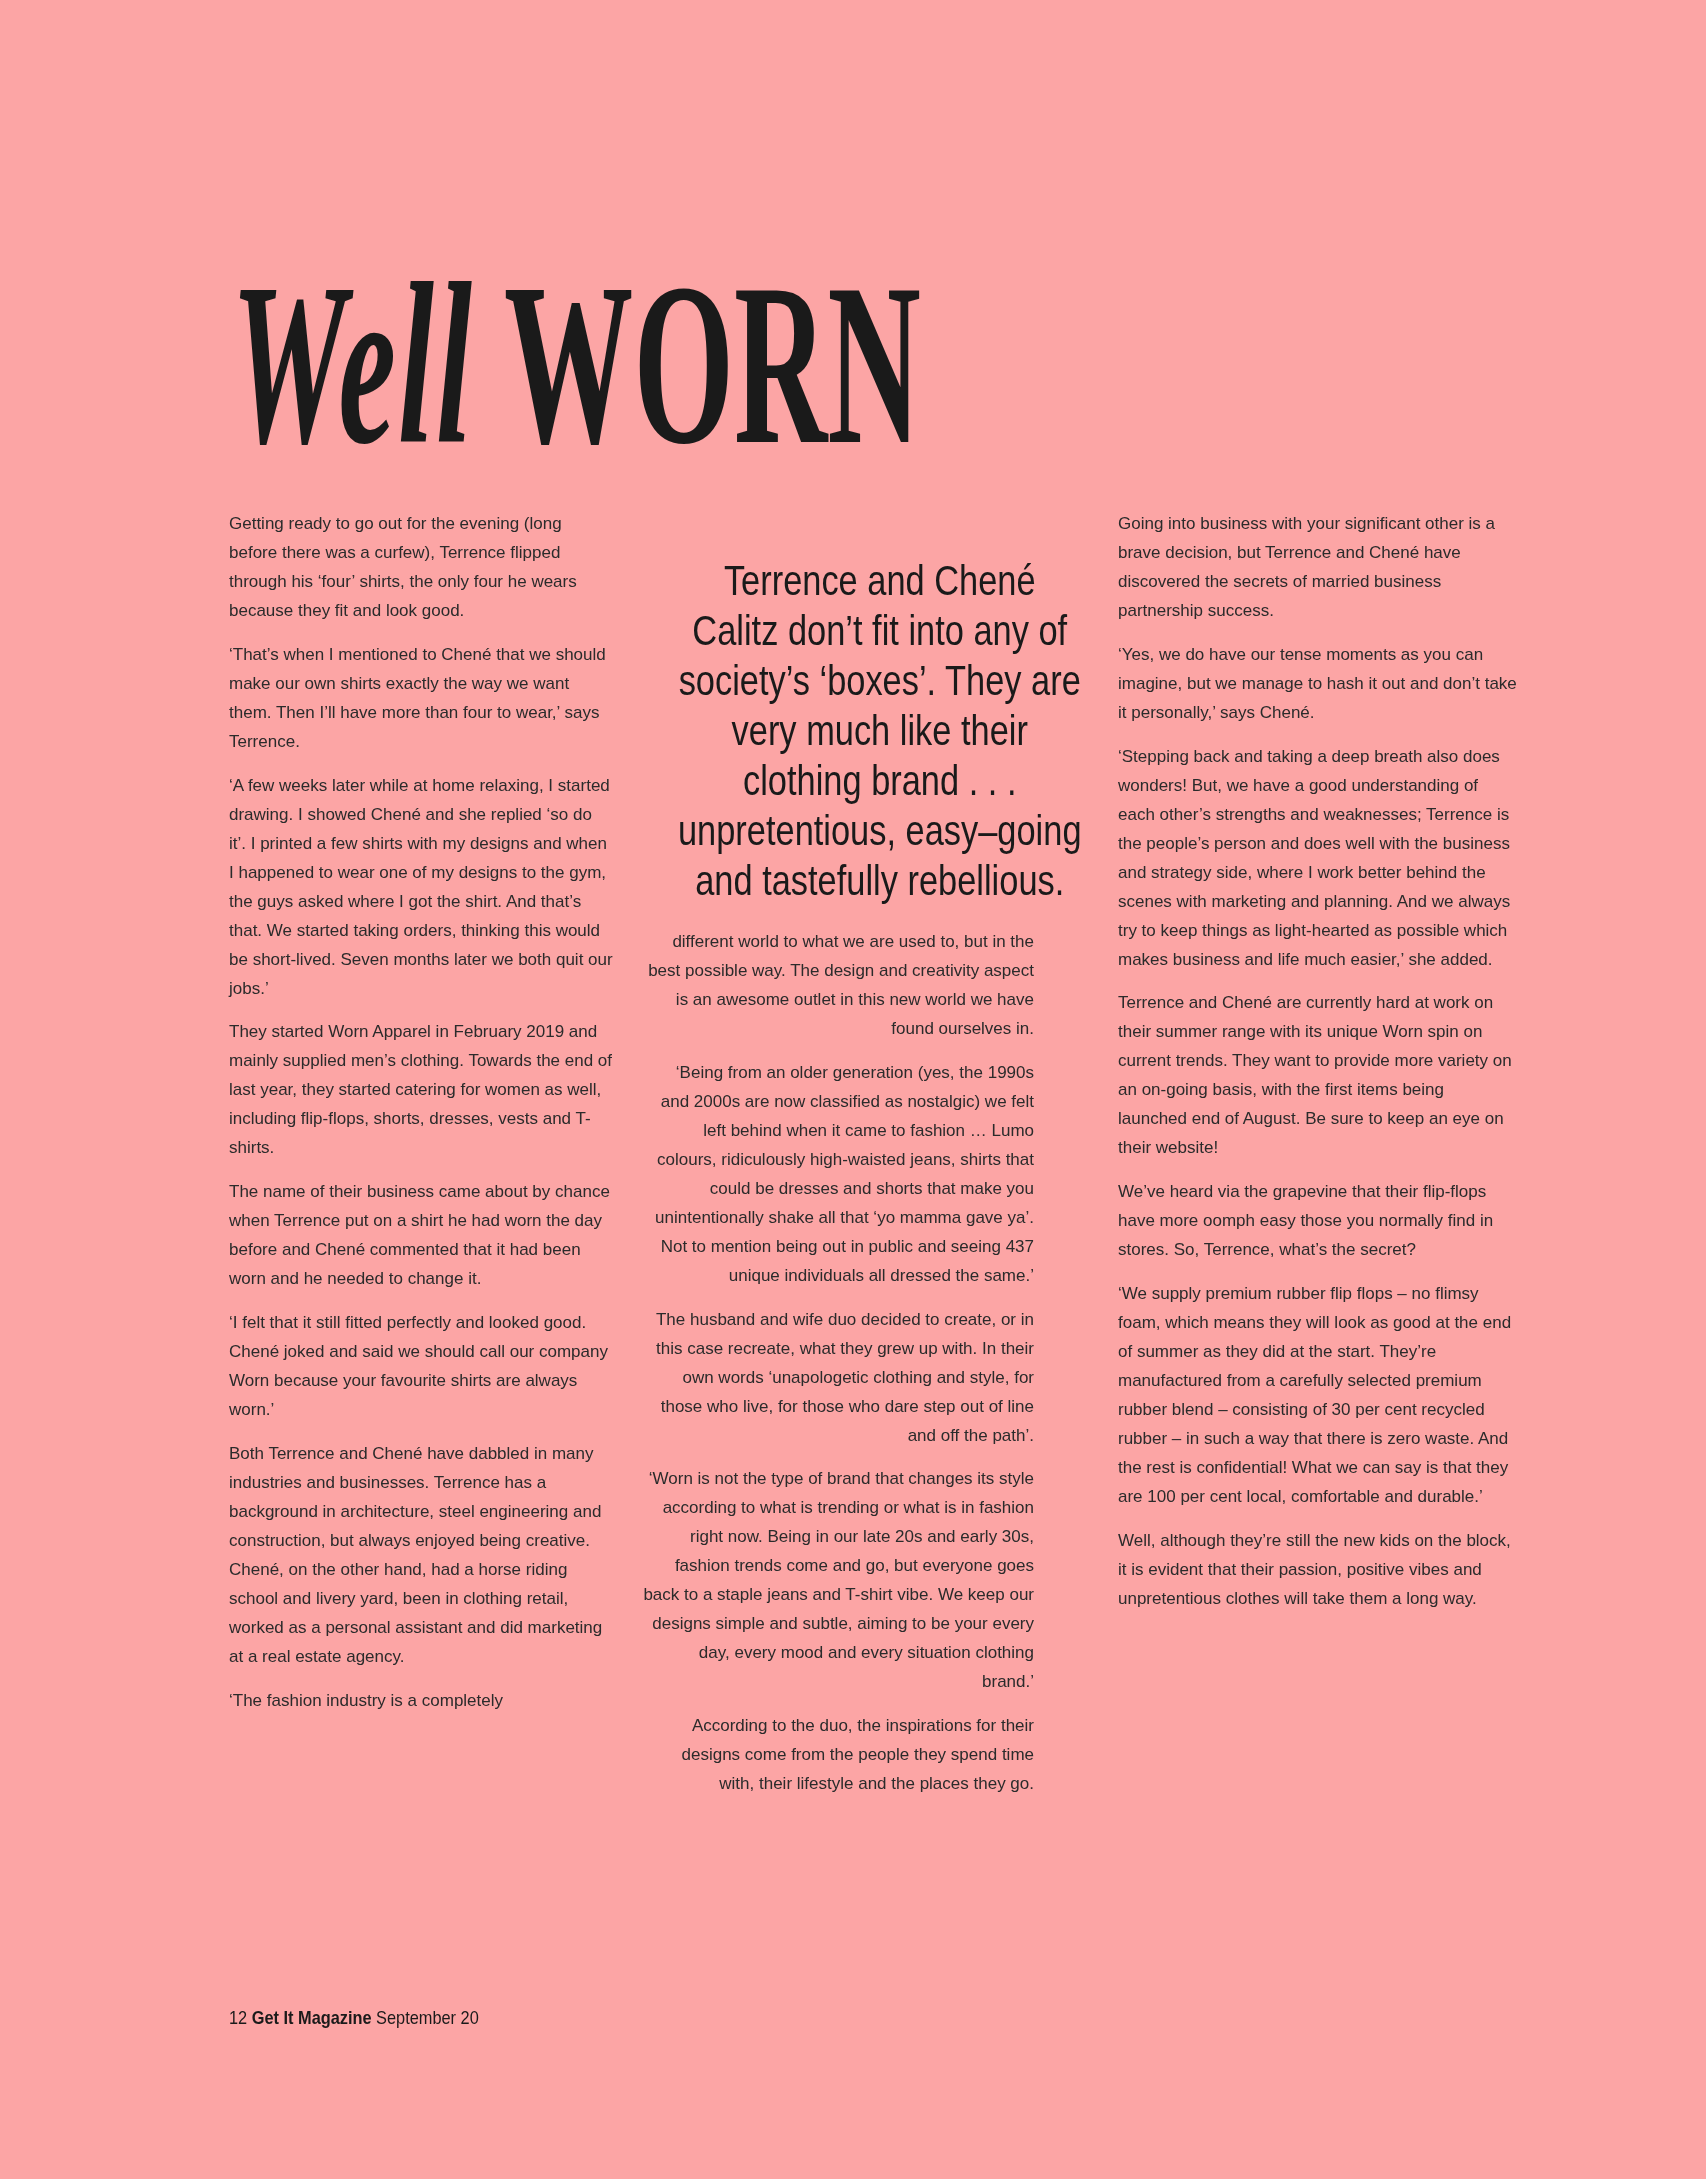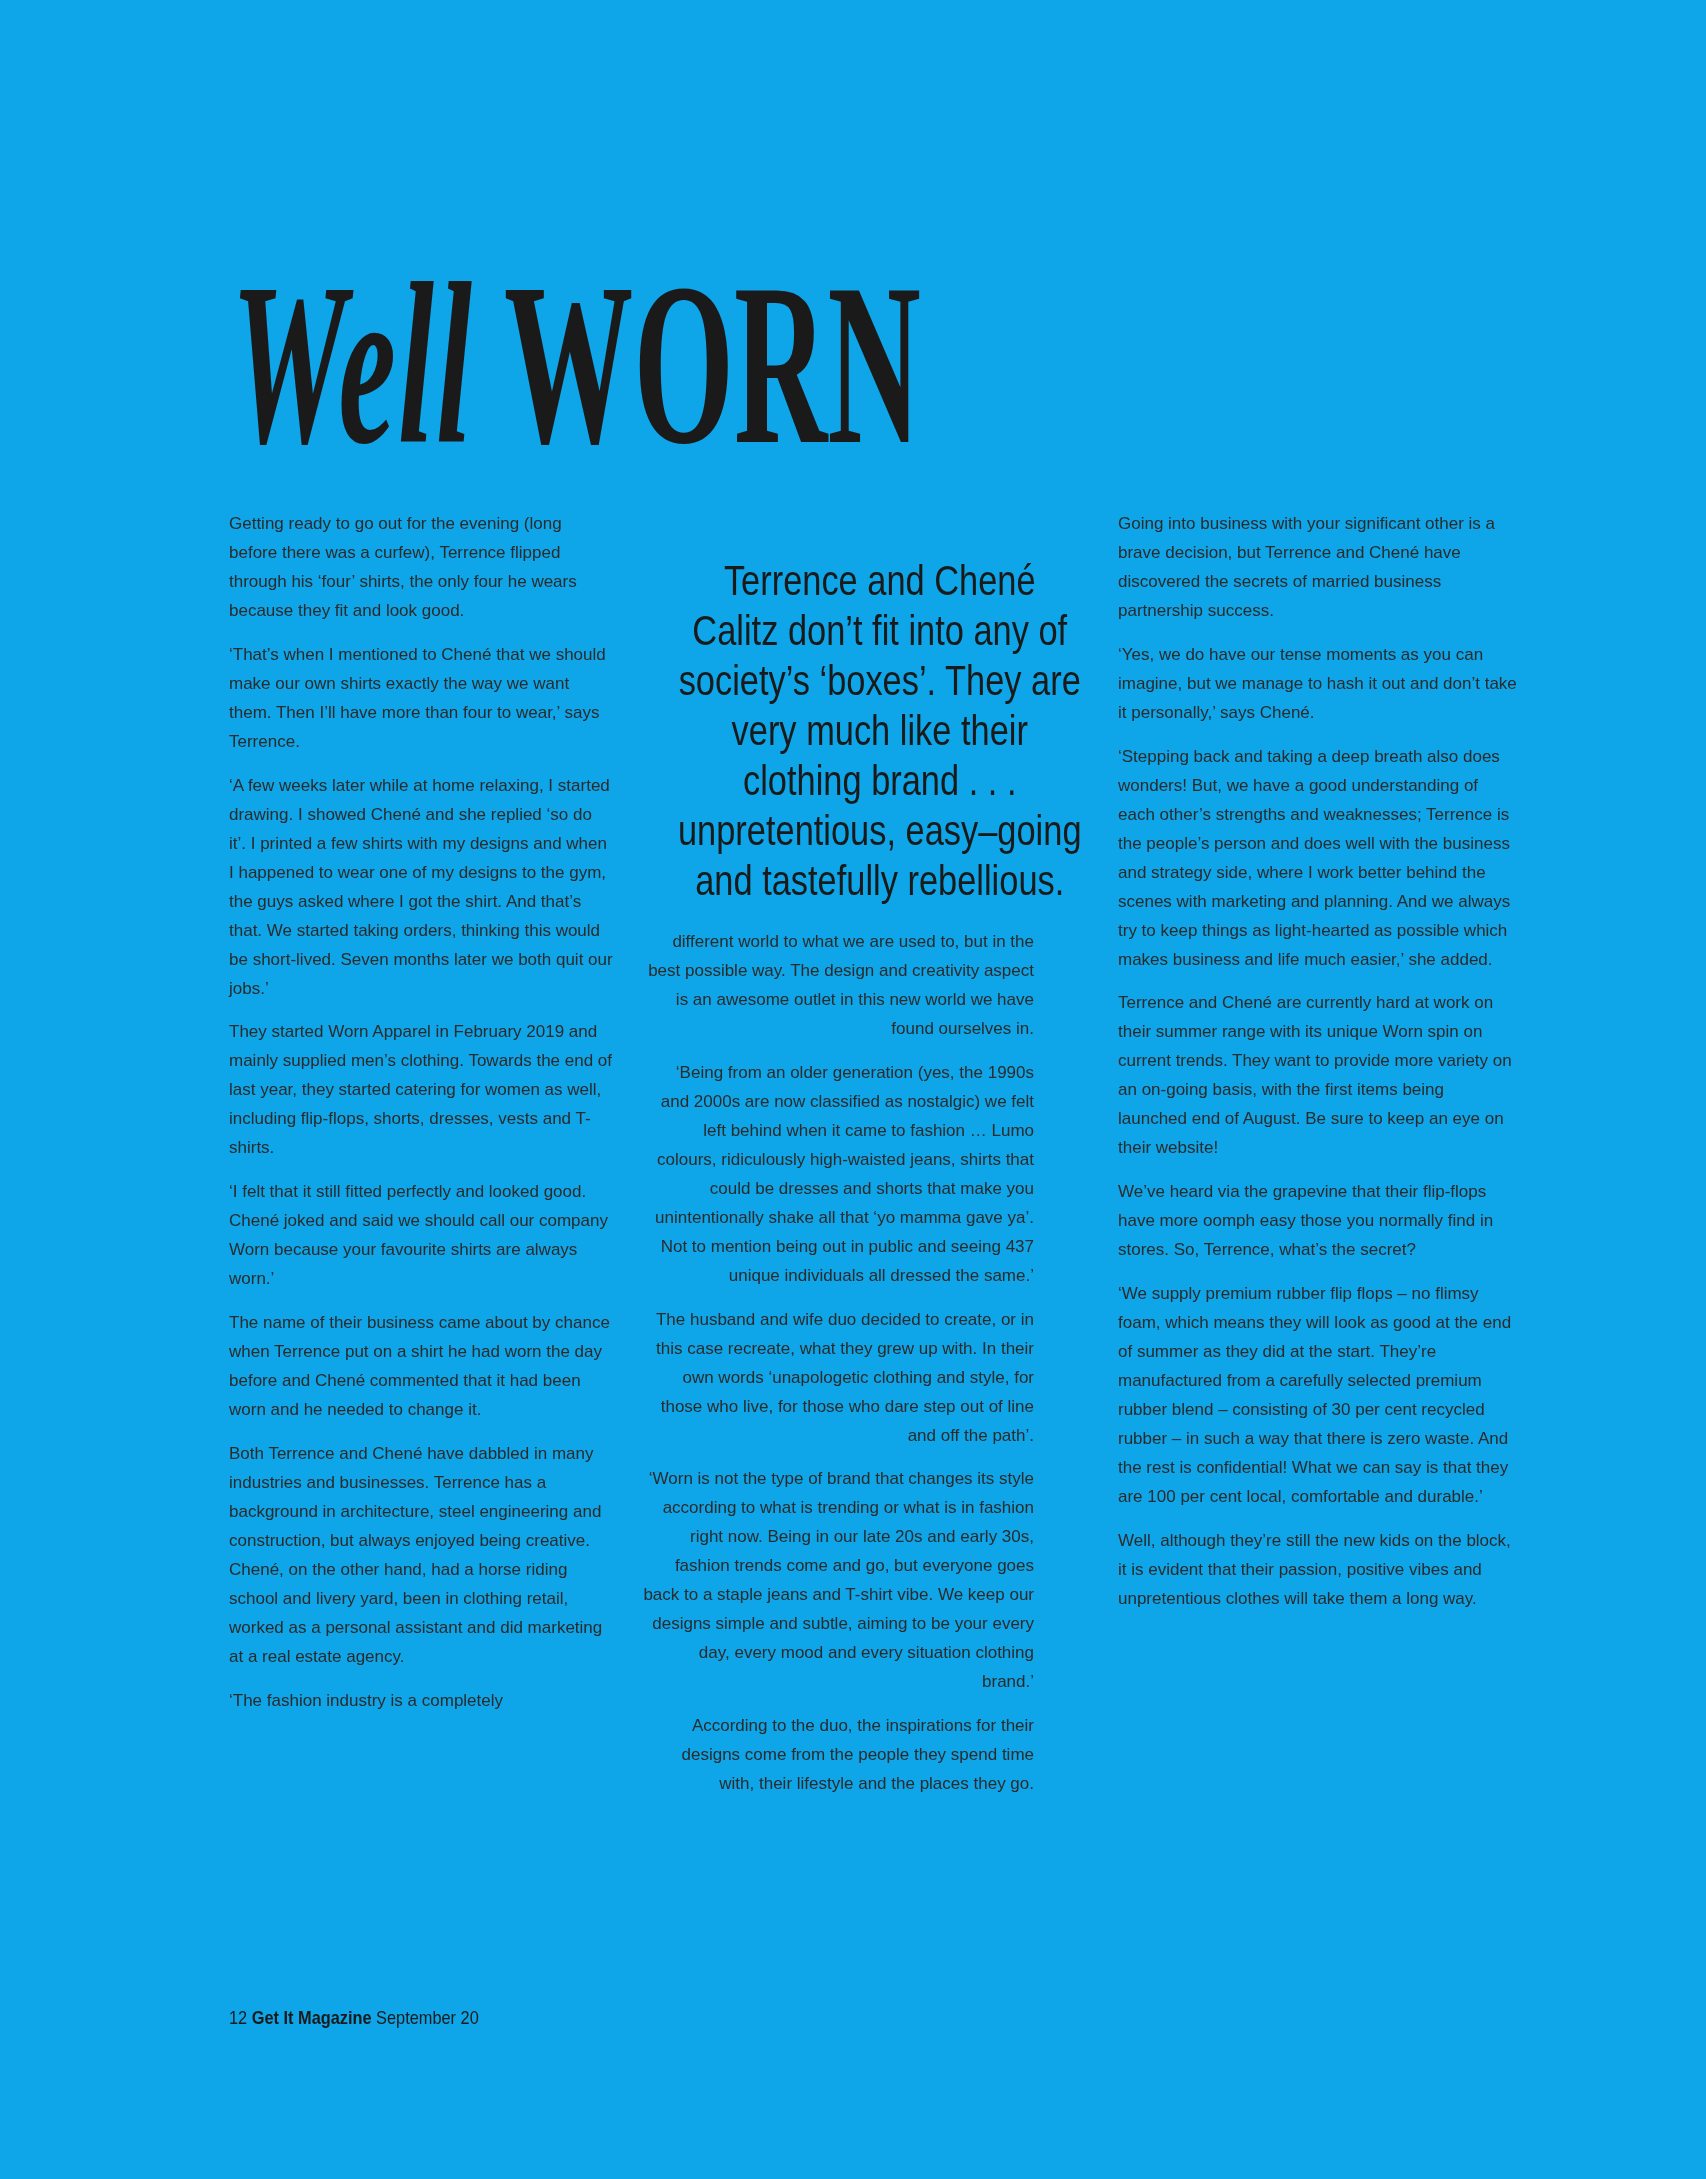--- a/index.html
+++ b/index.html
@@ -7,21 +7,21 @@
     padding: 0;
     background: #ffffff;
   }
   body {
     font-family: "Liberation Sans", sans-serif;
   }
   .page {
     position: relative;
     width: 1706px;
     height: 2179px;
-    background: #0ea5e9;
+    background: #fca5a5;
     overflow: hidden;
   }
 
   
   .headline {
     position: absolute;
     left: 231px;
     top: 229px;
     width: 1200px;
     height: 231px;
@@ -116,22 +116,22 @@
 
   <h1 class="headline">
     <span class="headline-inner"><span class="hl-italic">Well</span><span class="hl-roman"> WORN</span></span>
   </h1>
 
   <div class="col" id="col1">
     <p>Getting ready to go out for the evening (long before there was a curfew), Terrence flipped through his ‘four’ shirts, the only four he wears because they fit and look good.</p>
     <p>‘That’s when I mentioned to Chené that we should make our own shirts exactly the way we want them. Then I’ll have more than four to wear,’ says Terrence.</p>
     <p>‘A few weeks later while at home relaxing, I started drawing. I showed Chené and she replied ‘so do it’. I printed a few shirts with my designs and when I happened to wear one of my designs to the gym, the guys asked where I got the shirt. And that’s that. We started taking orders, thinking this would be short-lived. Seven months later we both quit our jobs.’</p>
     <p>They started Worn Apparel in February 2019 and mainly supplied men’s clothing. Towards the end of last year, they started catering for women as well, including flip-flops, shorts, dresses, vests and T-shirts.</p>
+    <p>The name of their business came about by chance when Terrence put on a shirt he had worn the day before and Chené commented that it had been worn and he needed to change it.</p>
     <p>‘I felt that it still fitted perfectly and looked good. Chené joked and said we should call our company Worn because your favourite shirts are always worn.’</p>
-    <p>The name of their business came about by chance when Terrence put on a shirt he had worn the day before and Chené commented that it had been worn and he needed to change it.</p>
     <p>Both Terrence and Chené have dabbled in many industries and businesses. Terrence has a background in architecture, steel engineering and construction, but always enjoyed being creative. Chené, on the other hand, had a horse riding school and livery yard, been in clothing retail, worked as a personal assistant and did marketing at a real estate agency.</p>
     <p>‘The fashion industry is a completely</p>
   </div>
 
   <blockquote class="pullquote">
     <span class="pullquote-inner">Terrence and Chené Calitz don’t fit into any of society’s ‘boxes’. They are very much like their clothing brand . . . unpretentious, easy–going and tastefully rebellious.</span>
   </blockquote>
 
   <div class="col" id="col2">
     <p>different world to what we are used to, but in the best possible way. The design and creativity aspect is an awesome outlet in this new world we have found ourselves in.</p>

